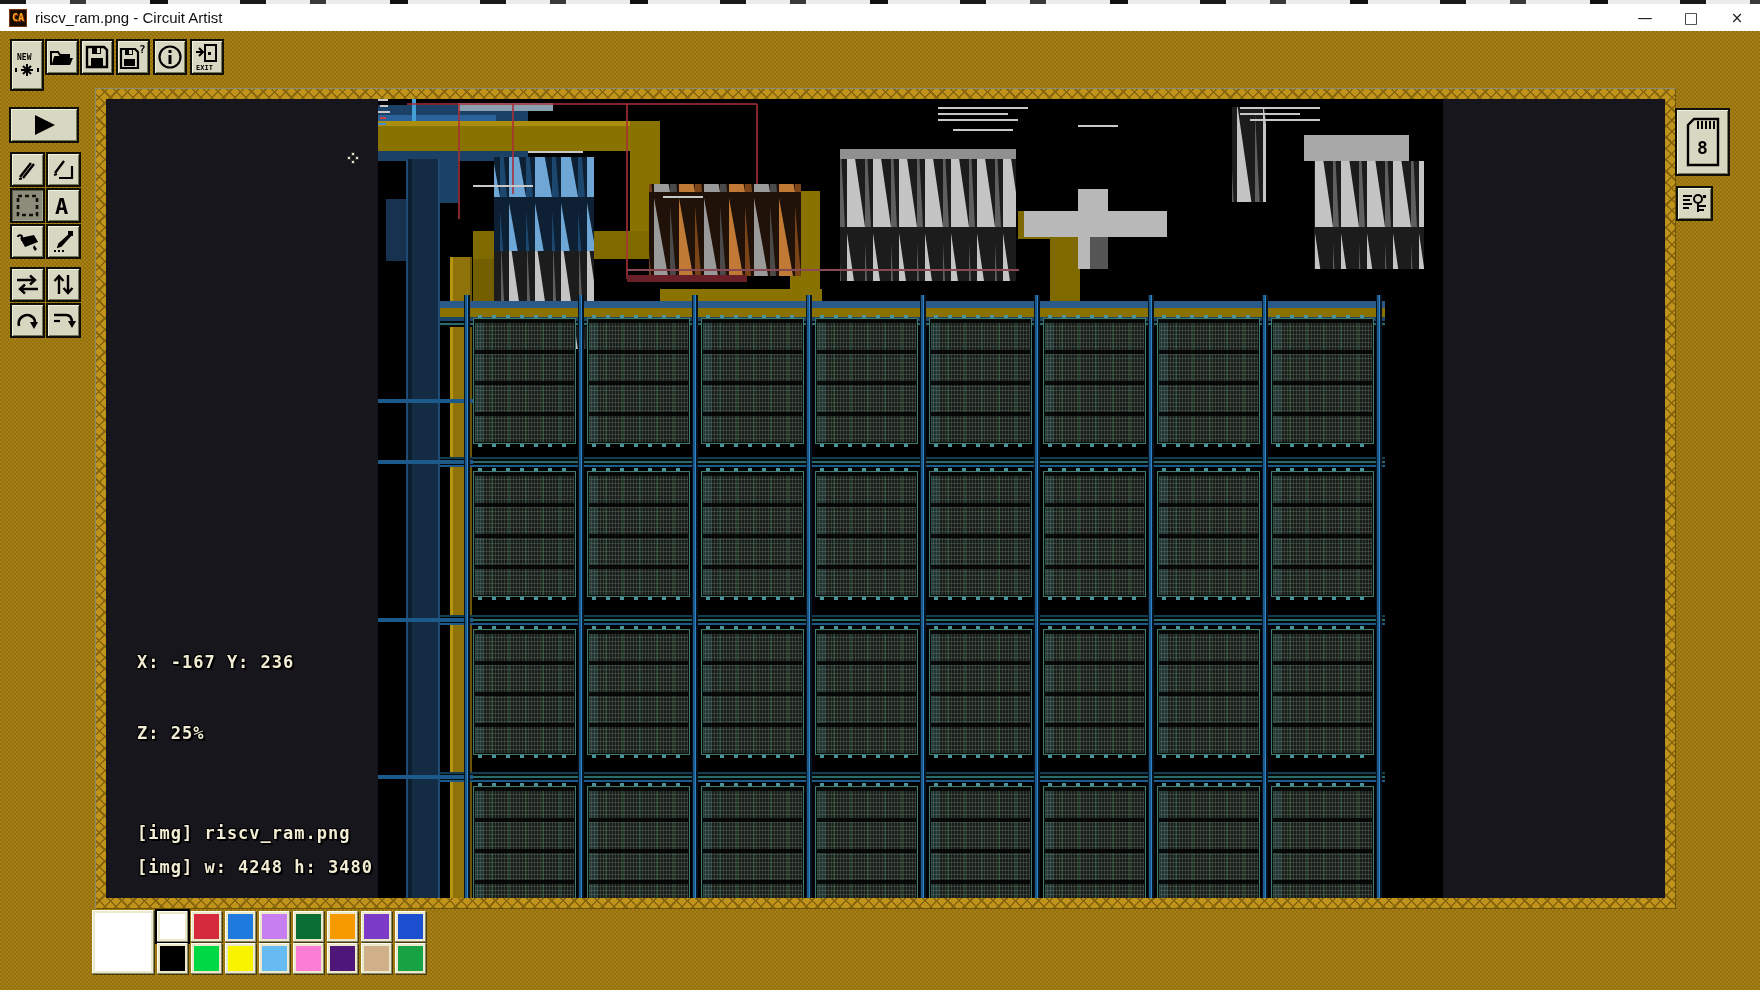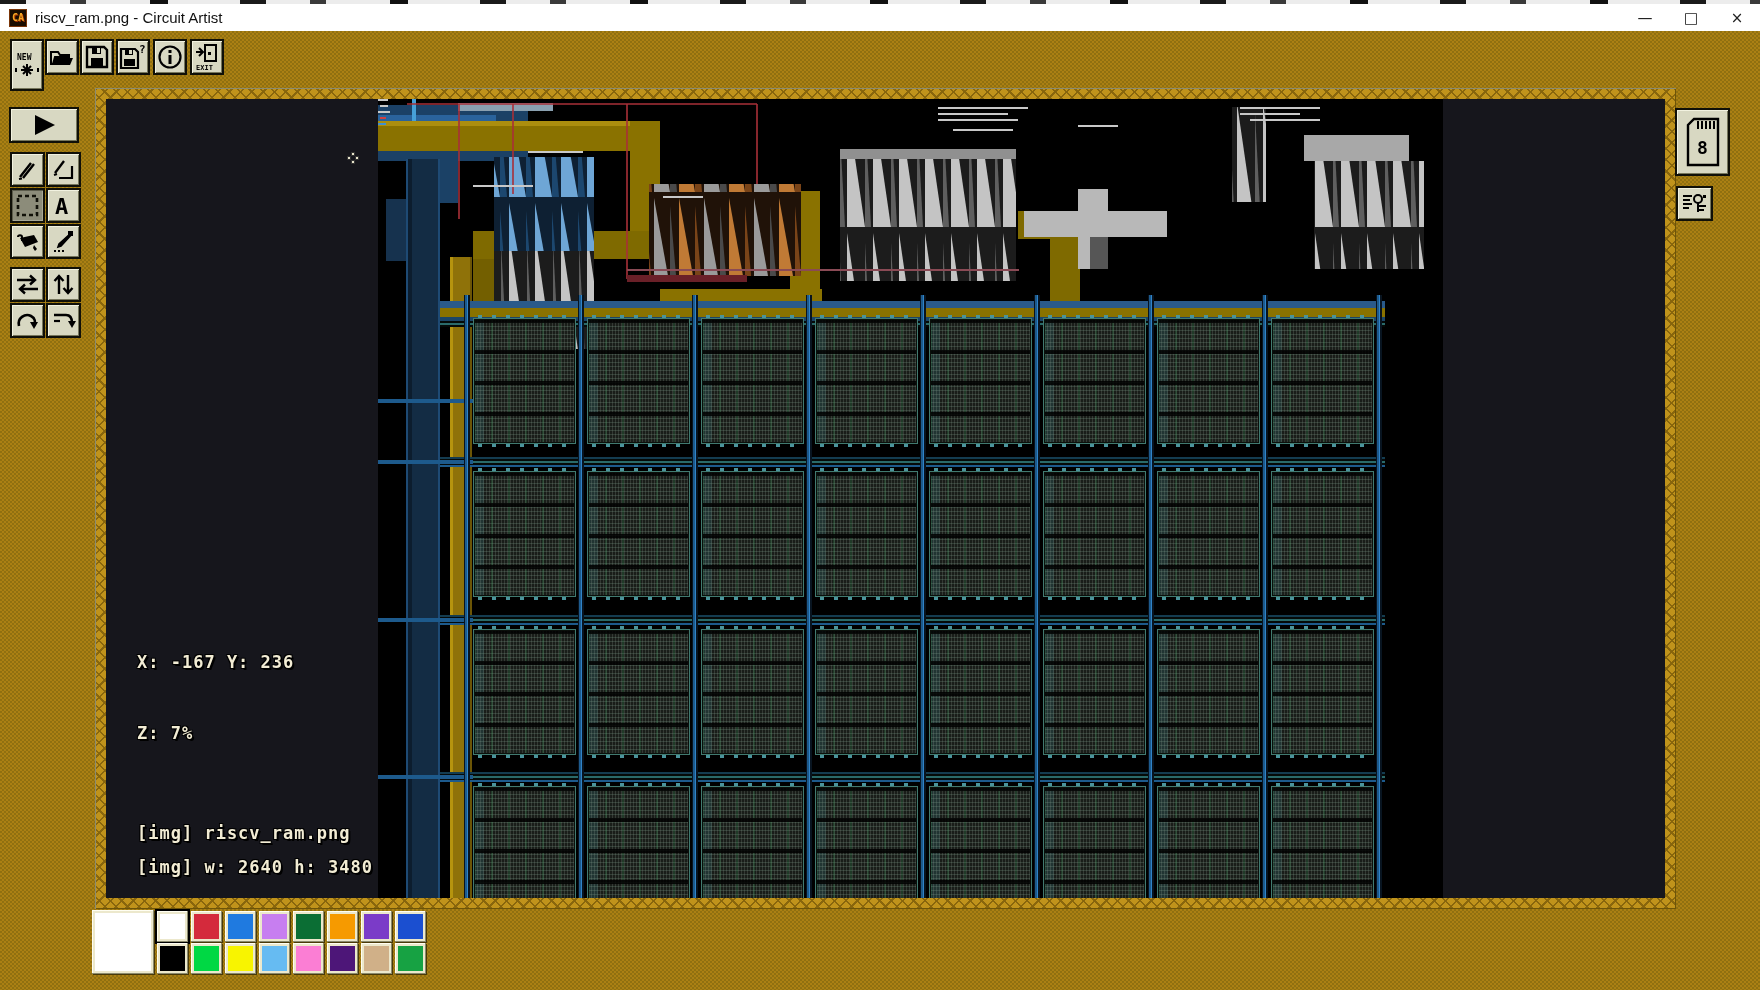--- a/index.html
+++ b/index.html
@@ -378,23 +378,23 @@
             <div class="ram-block" style="left: 95px; top: 687px; width: 103px; height: 126px;"></div>
             <div class="ram-block" style="left: 209px; top: 687px; width: 103px; height: 126px;"></div>
             <div class="ram-block" style="left: 323px; top: 687px; width: 103px; height: 126px;"></div>
             <div class="ram-block" style="left: 437px; top: 687px; width: 103px; height: 126px;"></div>
             <div class="ram-block" style="left: 551px; top: 687px; width: 103px; height: 126px;"></div>
             <div class="ram-block" style="left: 665px; top: 687px; width: 103px; height: 126px;"></div>
             <div class="ram-block" style="left: 779px; top: 687px; width: 103px; height: 126px;"></div>
             <div class="ram-block" style="left: 893px; top: 687px; width: 103px; height: 126px;"></div>
           </div>
         <div class="status-line" style="top:553px">X: -167 Y: 236</div>
-        <div class="status-line" style="top:624px">Z: 7%</div>
+        <div class="status-line" style="top:624px">Z: 25%</div>
         <div class="status-line" style="top:724px">[img] riscv_ram.png</div>
-        <div class="status-line" style="top:758px">[img] w: 2640 h: 3480</div>
+        <div class="status-line" style="top:758px">[img] w: 4248 h: 3480</div>
         <div class="cursor">
             <i></i>
             <i></i>
             <i></i>
             <i></i>
           </div>
       </div>
     </div>
 
     <div class="px-btn r-mem">

